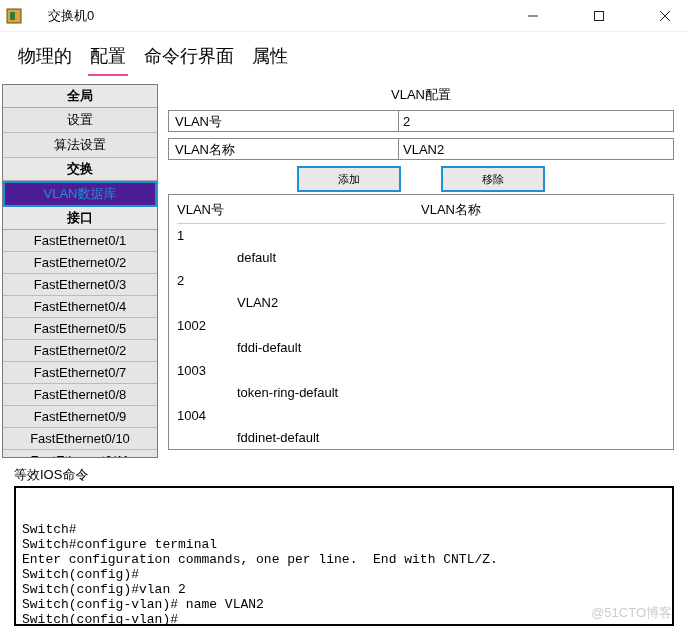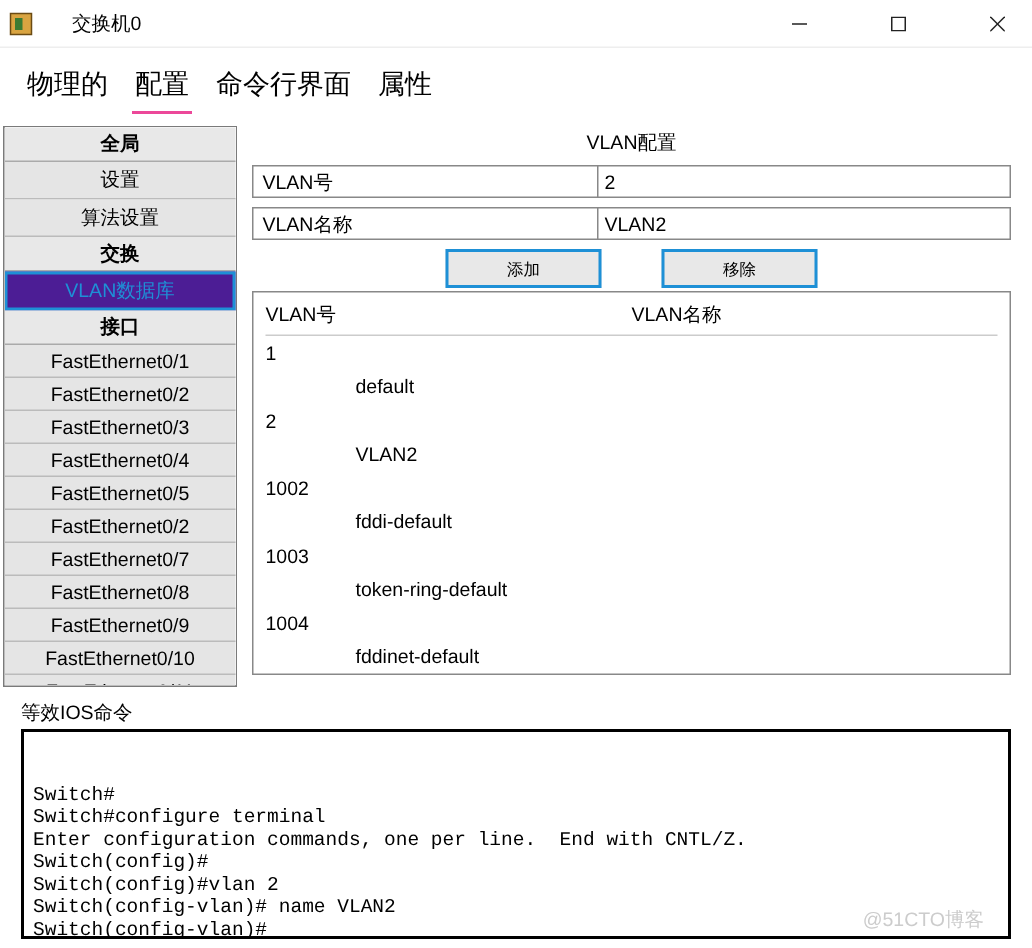--- a/index.html
+++ b/index.html
@@ -156,21 +156,21 @@
     padding: 4px 6px;
     font-family: Consolas, "Courier New", monospace;
     font-size: 13px;
     white-space: pre;
     overflow: hidden;
     height: 140px;
     position: relative;
   }
   .watermark {
     position: absolute;
-    right: 16px;
+    right: 0;
     bottom: 2px;
     color: #ccc;
     font-family: "Microsoft YaHei", Arial, sans-serif;
     font-size: 13px;
   }
 
   
   .sidebar::-webkit-scrollbar { width: 16px; }
   .sidebar::-webkit-scrollbar-track { background: #eee; border-left:1px solid #bbb;}
   .sidebar::-webkit-scrollbar-thumb { background: #c7c7c7; border:1px solid #999;}

